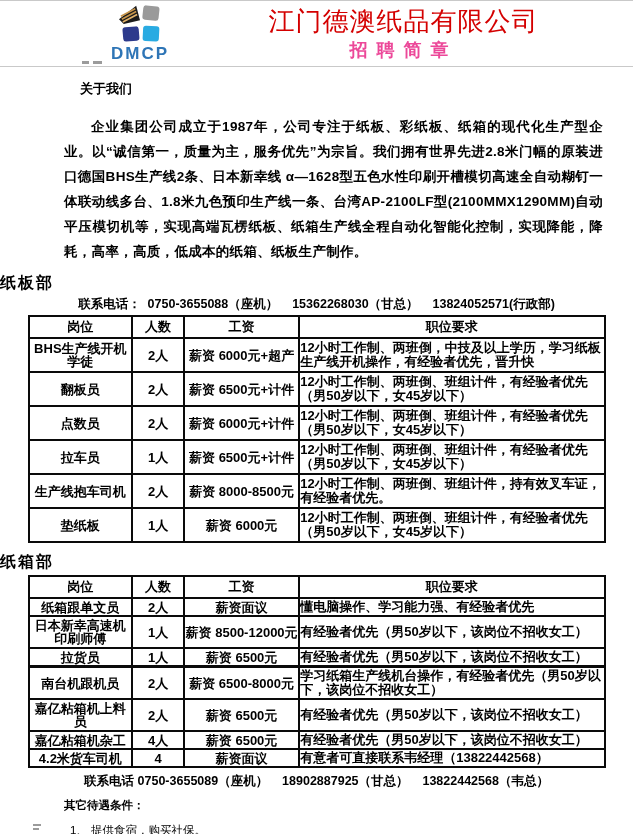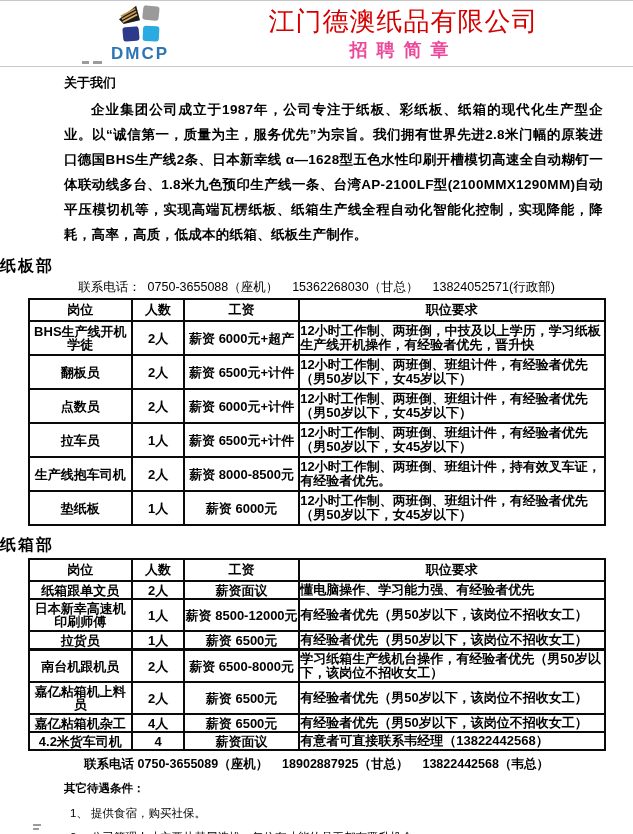--- a/index.html
+++ b/index.html
@@ -13,28 +13,28 @@
   .header{display:flex;align-items:flex-start;padding:2px 14px 0 92px;height:62px;}
   .logo{width:96px;text-align:center;flex:0 0 auto;}
   .logo svg{display:block;margin:1px auto 0;}
   .logo-text{color:#2e75b6;font-weight:bold;font-size:17px;letter-spacing:2px;line-height:17px;}
   .titles{flex:1;text-align:center;}
   .company-name{margin:5px 0 0;font-size:26px;font-weight:normal;color:#d40000;letter-spacing:1px;line-height:28px;}
   .subtitle{margin:5px 0 0;font-size:18px;font-weight:bold;color:#ec4899;letter-spacing:9px;line-height:20px;}
   .header-rule{position:absolute;top:66px;left:0;width:633px;height:1px;background:#c9c9c9;}
   
   .about{margin:10px 30px 0 64px;}
-  .about-heading{font-size:13px;font-weight:bold;margin:0;}
+  .about-heading{font-size:13px;font-weight:bold;margin:16px;}
   .about-paragraph{
     margin:5px 0 0;font-size:13.5px;font-weight:bold;line-height:25px;
     text-indent:2em;text-align:justify;letter-spacing:0.3px;
   }
   
   .dept-title{font-size:16px;font-weight:bold;margin:9px 0 2px;letter-spacing:2px;}
-  .contact-line{text-align:center;font-size:12.5px;font-weight:normal;white-space:pre-wrap;margin:0 0 2px;}
+  .contact-line{text-align:center;font-size:12.5px;font-weight:bold;white-space:pre-wrap;margin:0 0 2px;}
   table{width:578px;margin:1px auto 0;border-collapse:collapse;table-layout:fixed;}
   th,td{border:2px solid #0a0a0a;font-size:13px;font-weight:bold;padding:1px 0;overflow:hidden;}
   th{text-align:center;height:15px;}
   td:nth-child(1),td:nth-child(2),td:nth-child(3){text-align:center;line-height:13px;}
   td:nth-child(4){text-align:left;line-height:14px;}
   .board-table td{height:30px;}
   .carton-table td{height:14px;}
   .carton-table tbody tr:nth-child(2) td,
   .carton-table tbody tr:nth-child(4) td,
   .carton-table tbody tr:nth-child(5) td{height:28px;}

